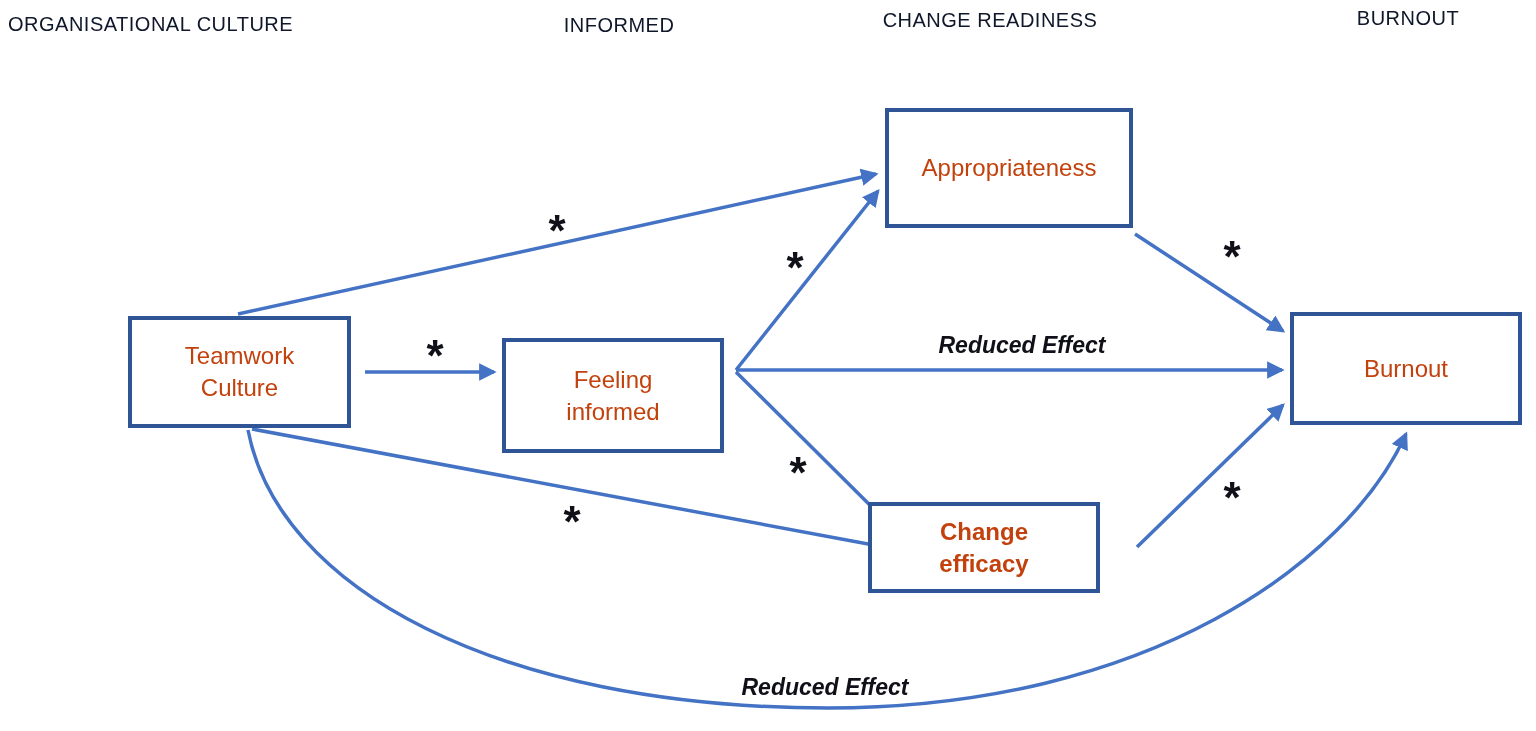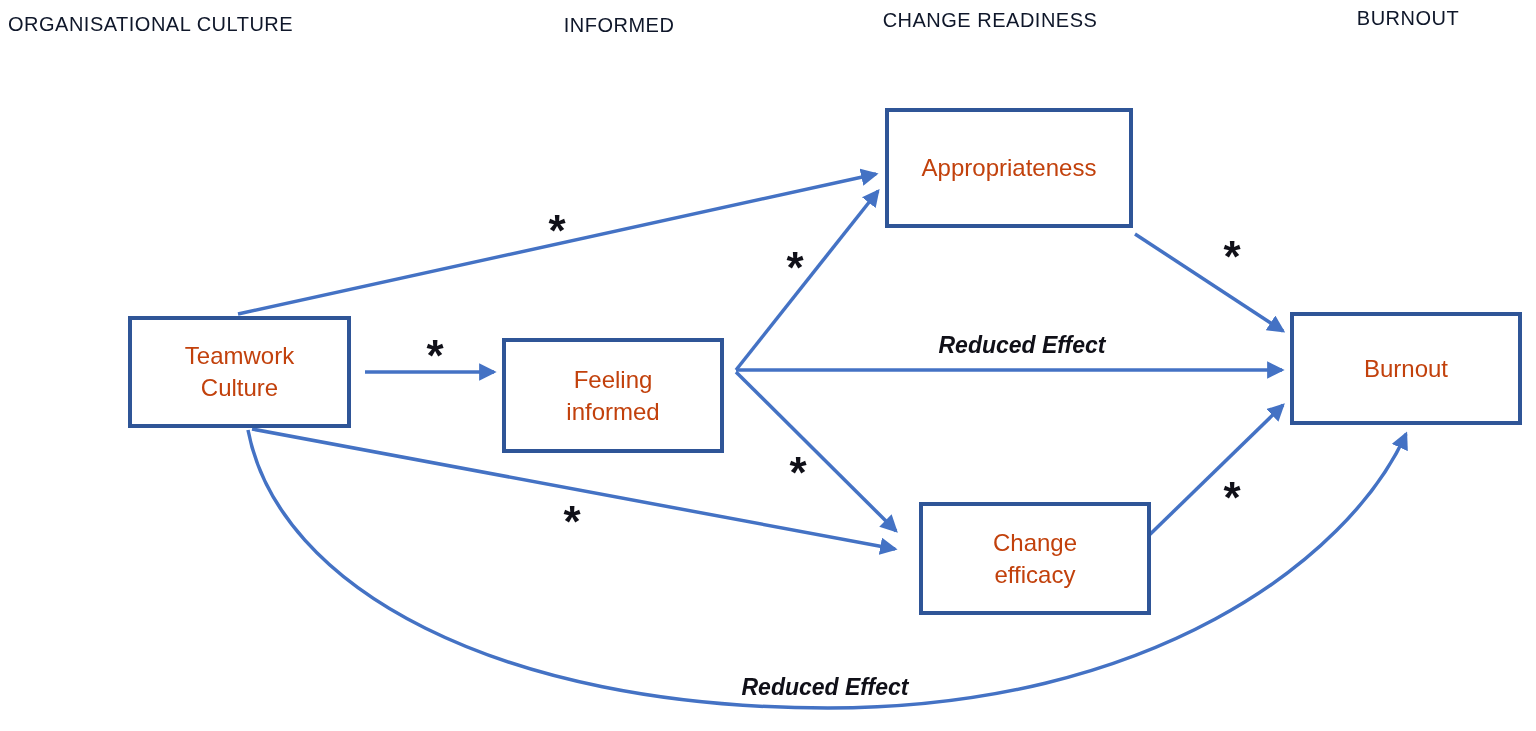--- a/index.html
+++ b/index.html
@@ -96,21 +96,21 @@
   <div class="col-header" style="left:8px; top:13px;">ORGANISATIONAL CULTURE</div>
   <div class="col-header centered" style="left:619px; top:14px;">INFORMED</div>
   <div class="col-header centered" style="left:990px; top:9px;">CHANGE READINESS</div>
   <div class="col-header centered" style="left:1408px; top:7px;">BURNOUT</div>
 
   <div class="node" style="left:128px; top:316px; width:223px; height:112px;">Teamwork
 Culture</div>
   <div class="node" style="left:502px; top:312px; width:222px; height:115px;margin-top:26px;">Feeling
 informed</div>
   <div class="node" style="left:885px; top:108px; width:248px; height:120px;">Appropriateness</div>
-  <div class="node" style="left:919px; top:502px; width:232px; height:113px;">Change
+  <div class="node" style="left:868px; top:502px; width:232px; height:91px;font-weight:bold;">Change
 efficacy</div>
   <div class="node" style="left:1290px; top:312px; width:232px; height:113px;">Burnout</div>
 
   <div class="edge-label sig" style="left:557px; top:224px;">*</div>
   <div class="edge-label sig" style="left:435px; top:349px;">*</div>
   <div class="edge-label sig" style="left:795px; top:261px;">*</div>
   <div class="edge-label effect" style="left:1022px; top:345px;">Reduced Effect</div>
   <div class="edge-label sig" style="left:798px; top:466px;">*</div>
   <div class="edge-label sig" style="left:572px; top:515px;">*</div>
   <div class="edge-label sig" style="left:1232px; top:250px;">*</div>

